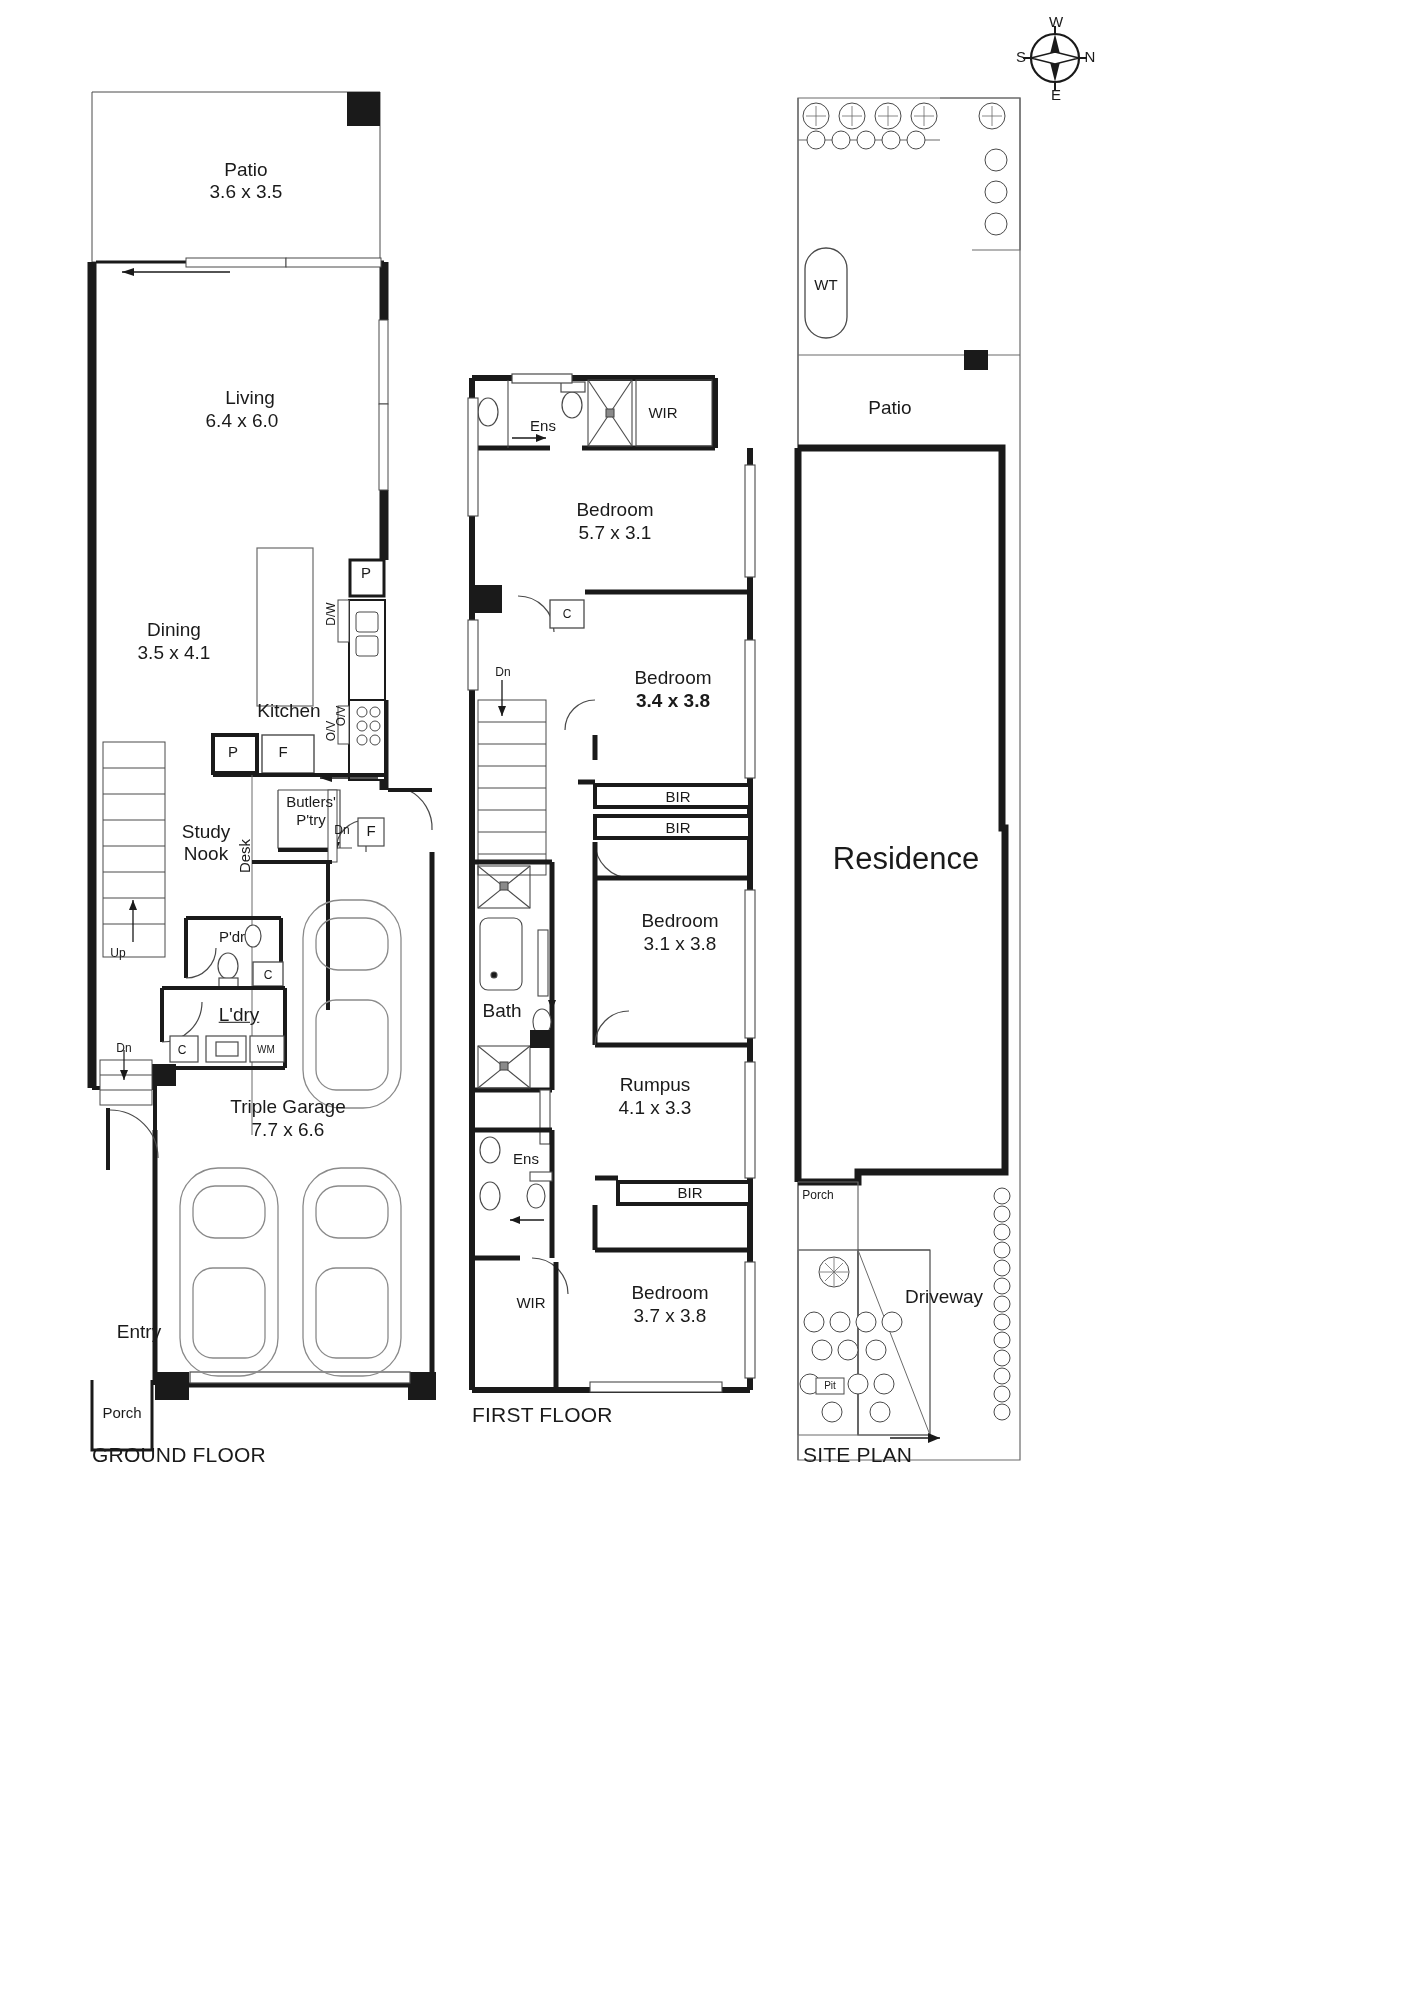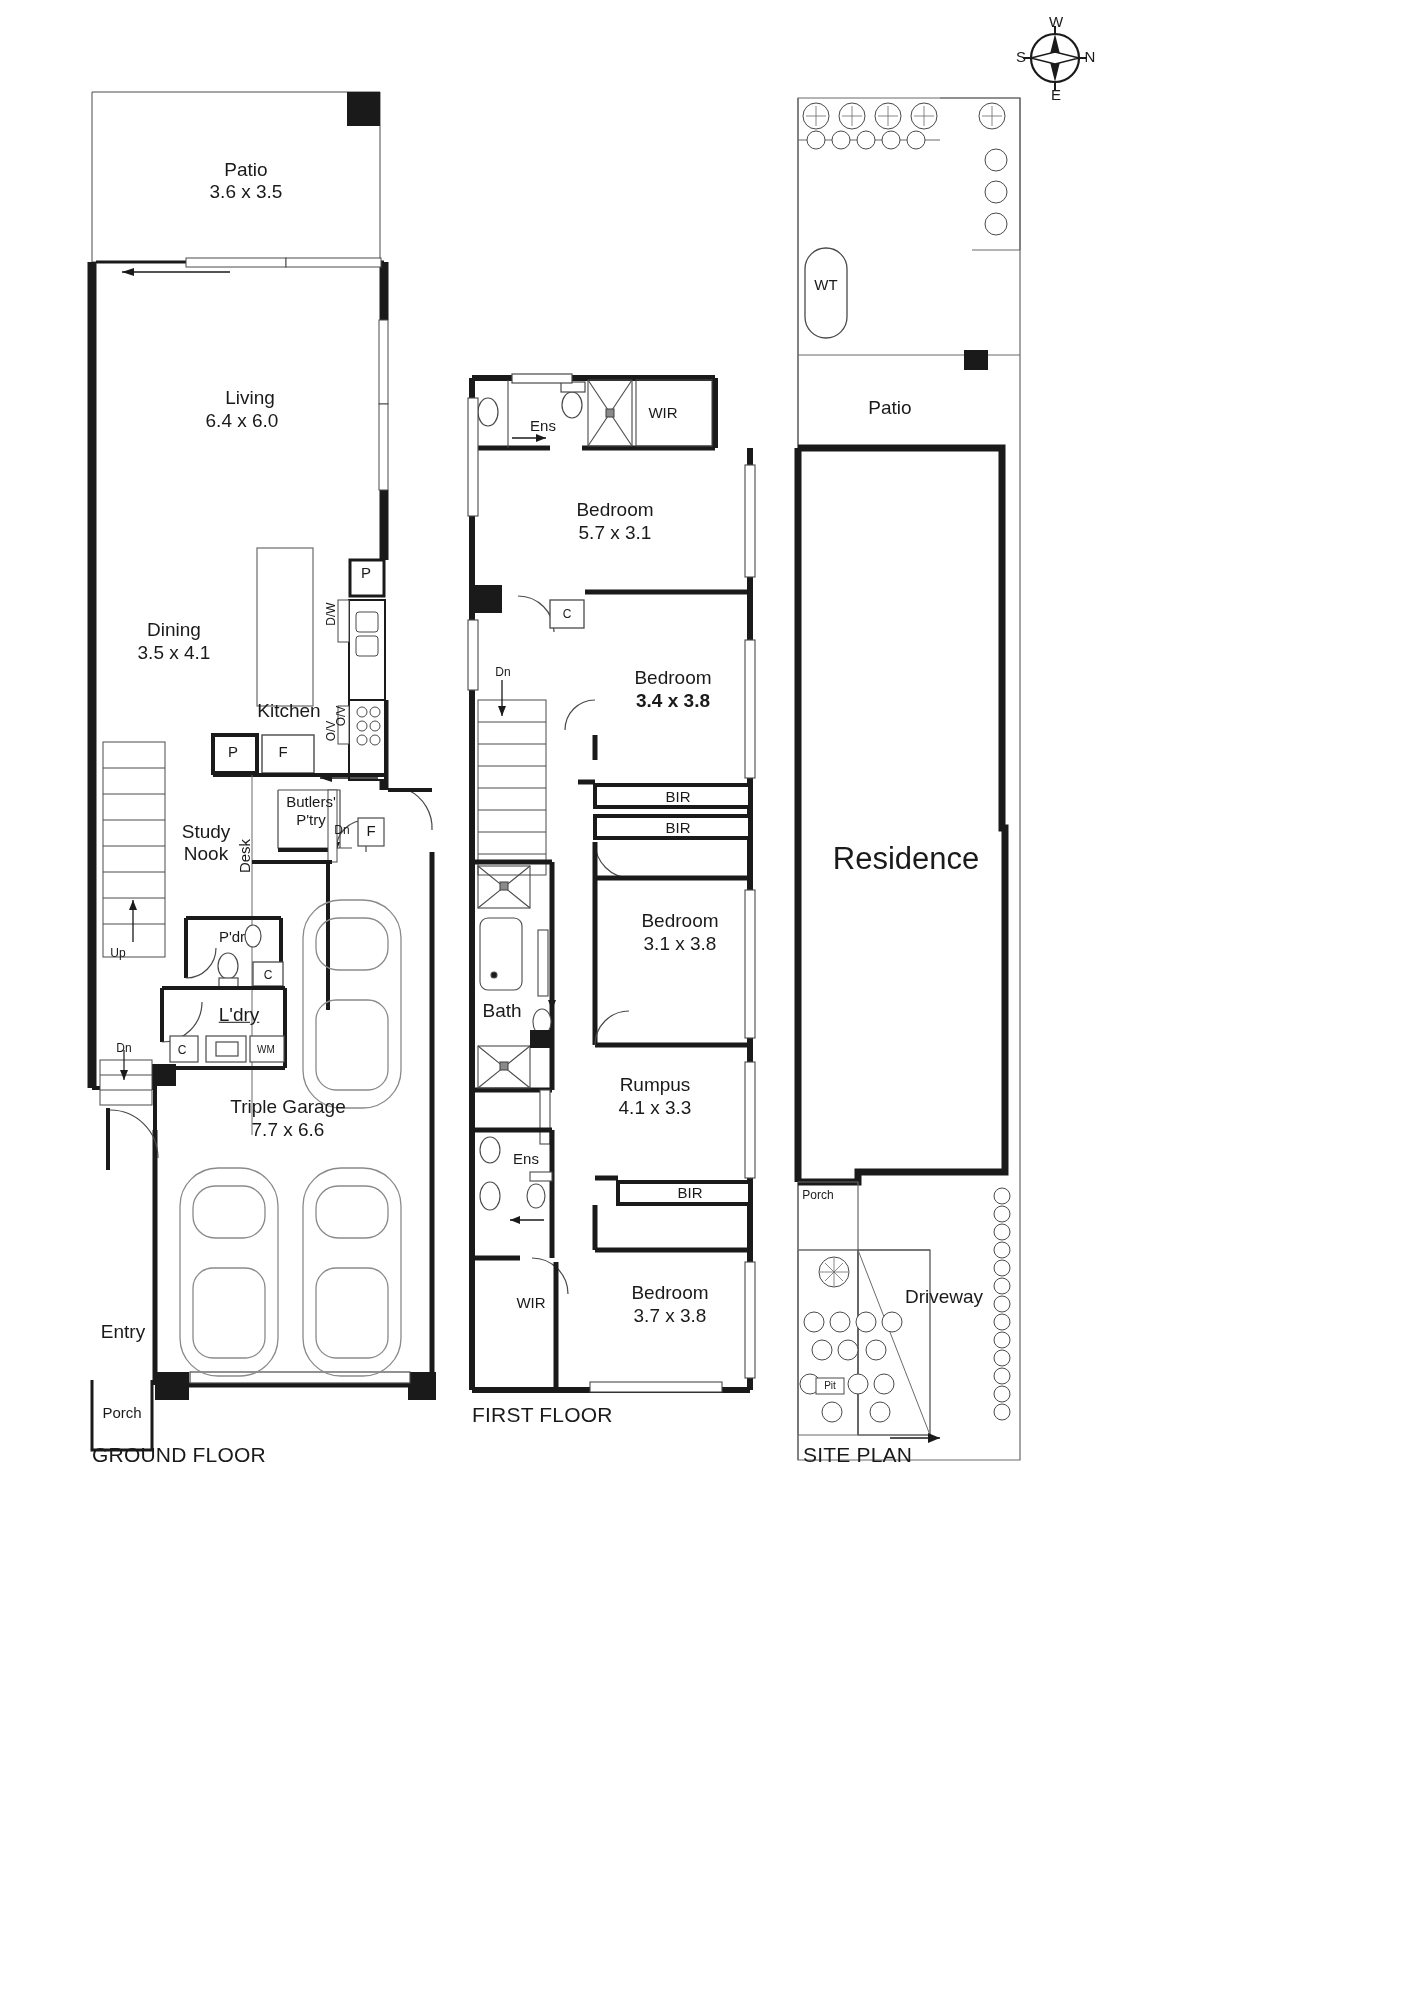--- a/index.html
+++ b/index.html
@@ -281,21 +281,21 @@
   <div class="lbl tiny ctr" style="left:268px;top:975px;">C</div>
 
   <div class="lbl room-name ctr" style="left:239px;top:1015px;text-decoration:underline;">L'dry</div>
   <div class="lbl tiny ctr" style="left:182px;top:1050px;">C</div>
   <div class="lbl xtiny ctr" style="left:266px;top:1050px;">WM</div>
   <div class="lbl tiny ctr" style="left:124px;top:1048px;">Dn</div>
 
   <div class="lbl room-name ctr" style="left:288px;top:1107px;">Triple Garage</div>
   <div class="lbl room-dim  ctr" style="left:288px;top:1130px;">7.7 x 6.6</div>
 
-  <div class="lbl room-name ctr" style="left:123px;top:1332px;">Entry</div>
+  <div class="lbl room-name ctr" style="left:139px;top:1332px;">Entry</div>
   <div class="lbl small ctr" style="left:122px;top:1413px;">Porch</div>
 
   <div class="lbl floor-title" style="left:92px;top:1443px;">GROUND FLOOR</div>
 
   <svg style="position:absolute;left:460px;top:0;" width="330" height="1500" viewBox="0 0 330 1500">
     <g fill="none" stroke="#1a1a1a">
 
       <path d="M12,378 L12,1390" stroke-width="6"></path>
 
       <path d="M12,1390 L290,1390" stroke-width="6"></path>

